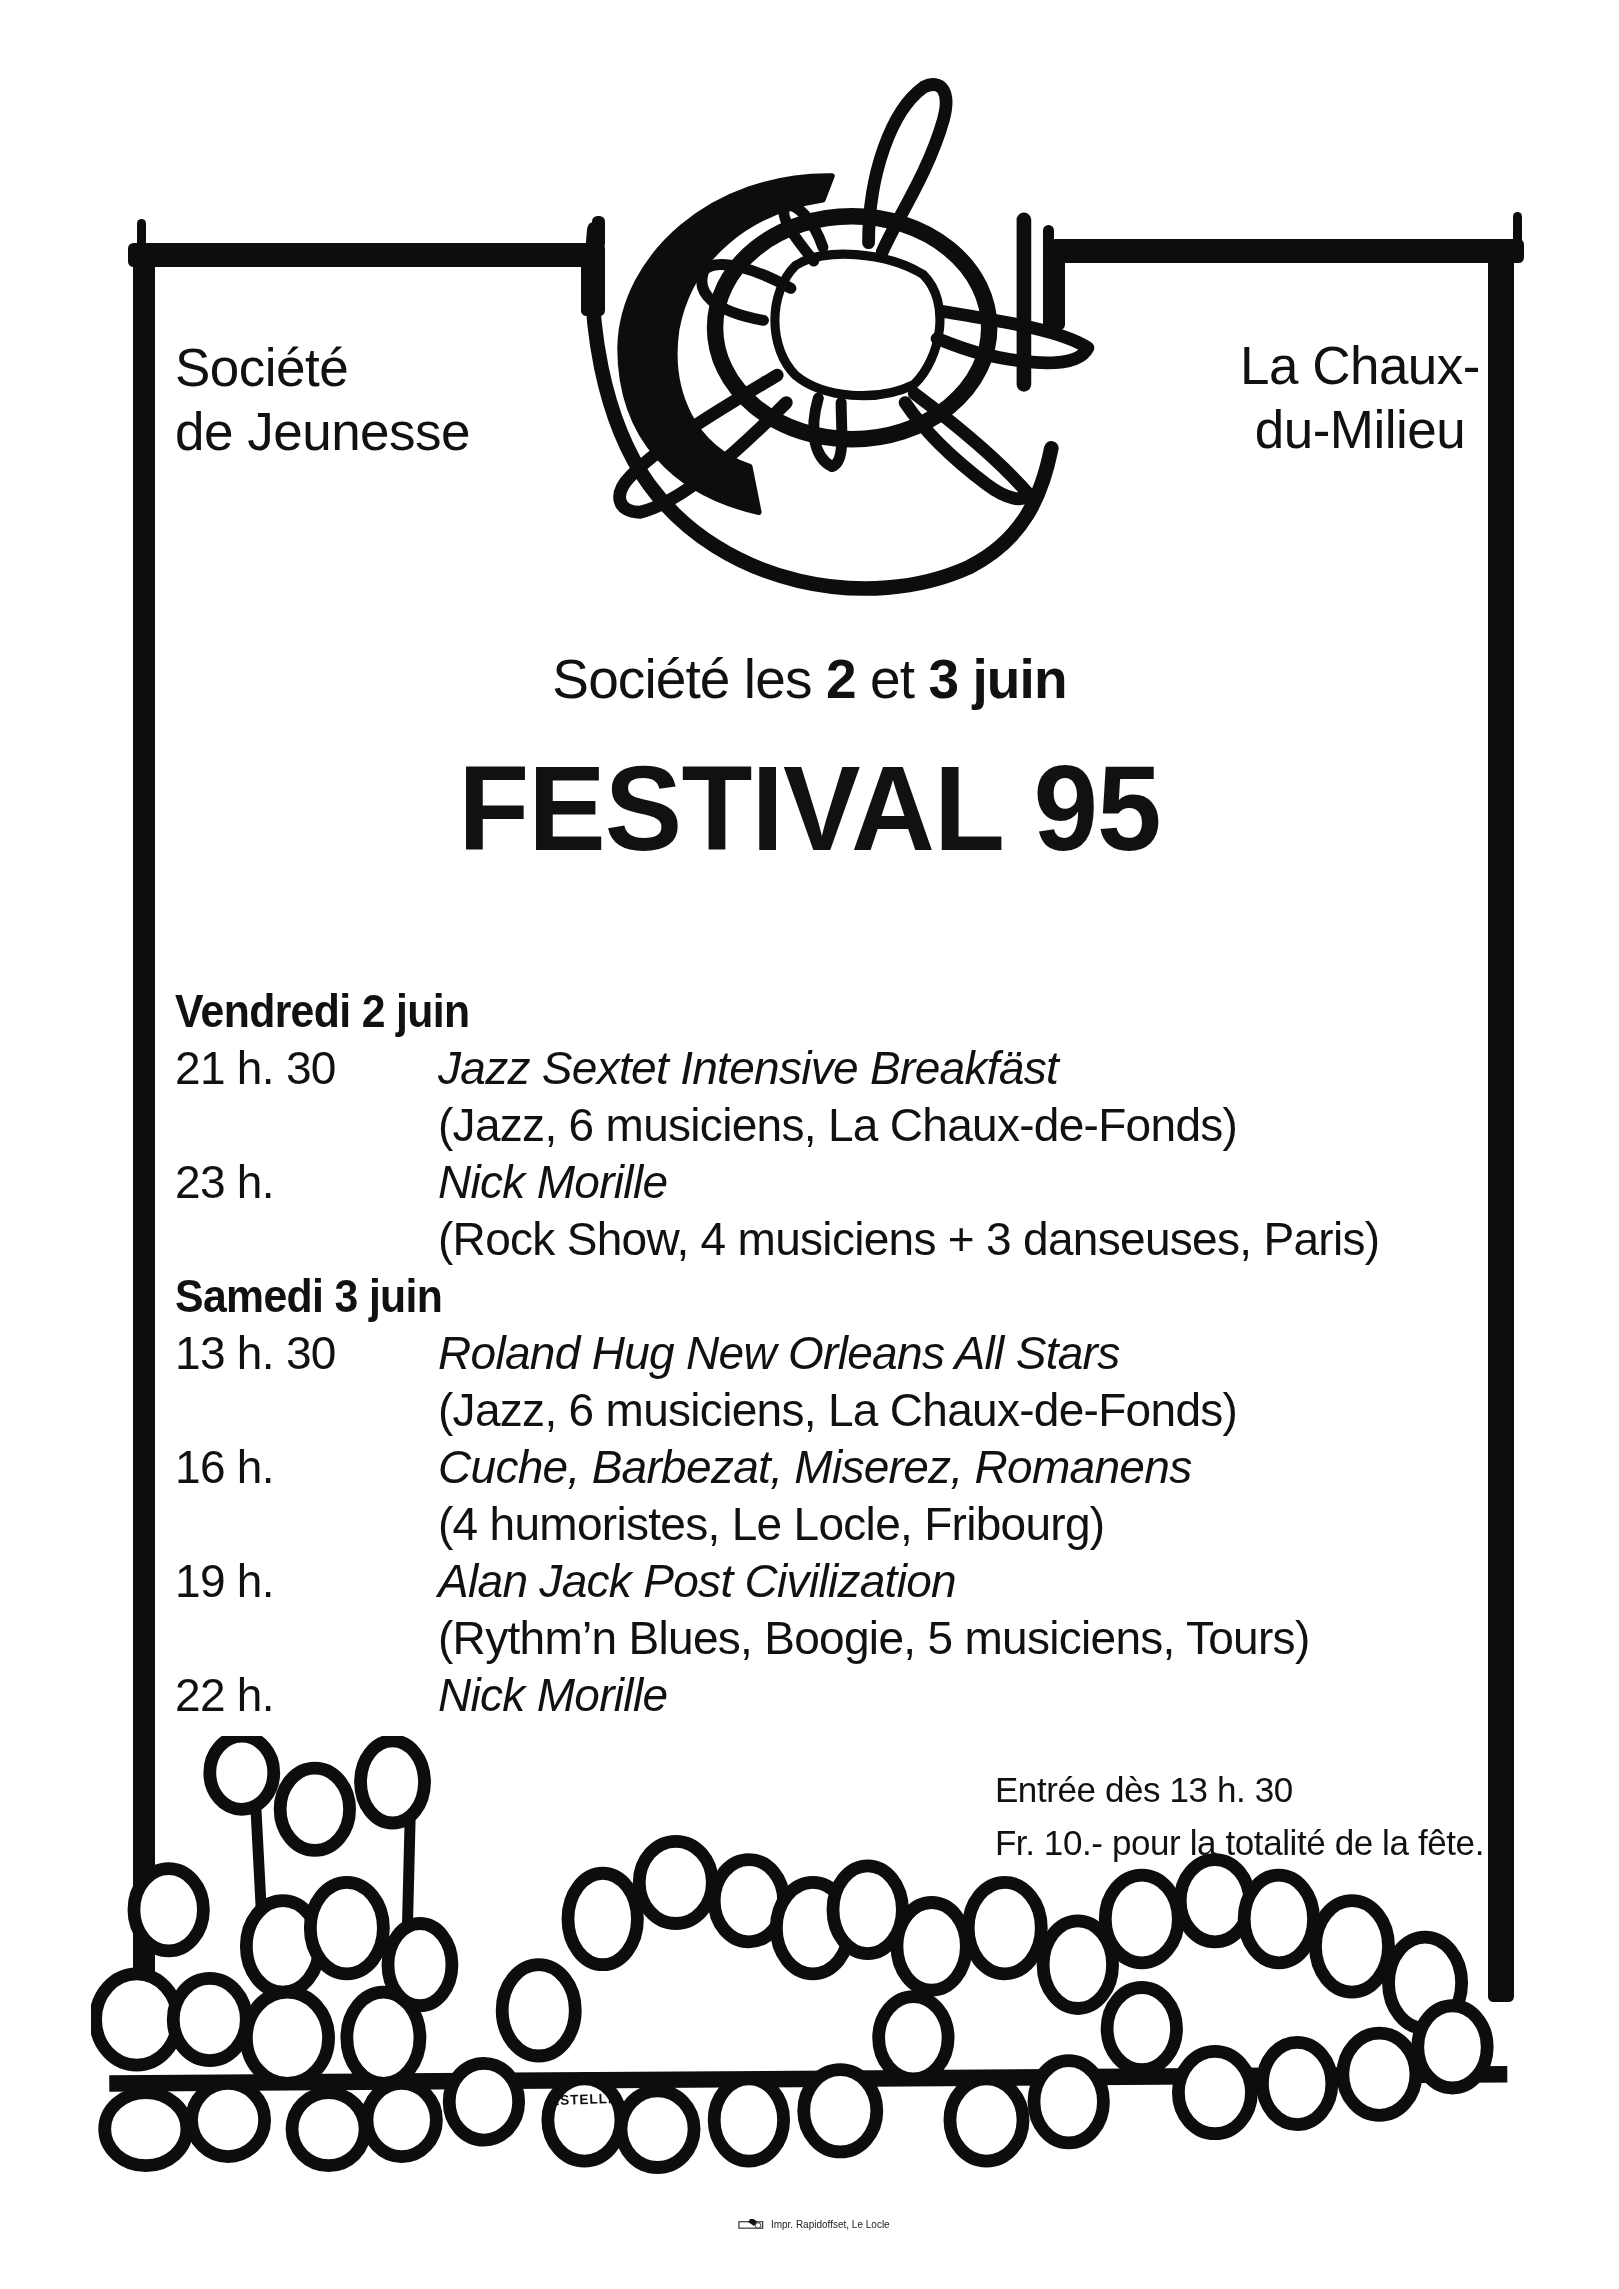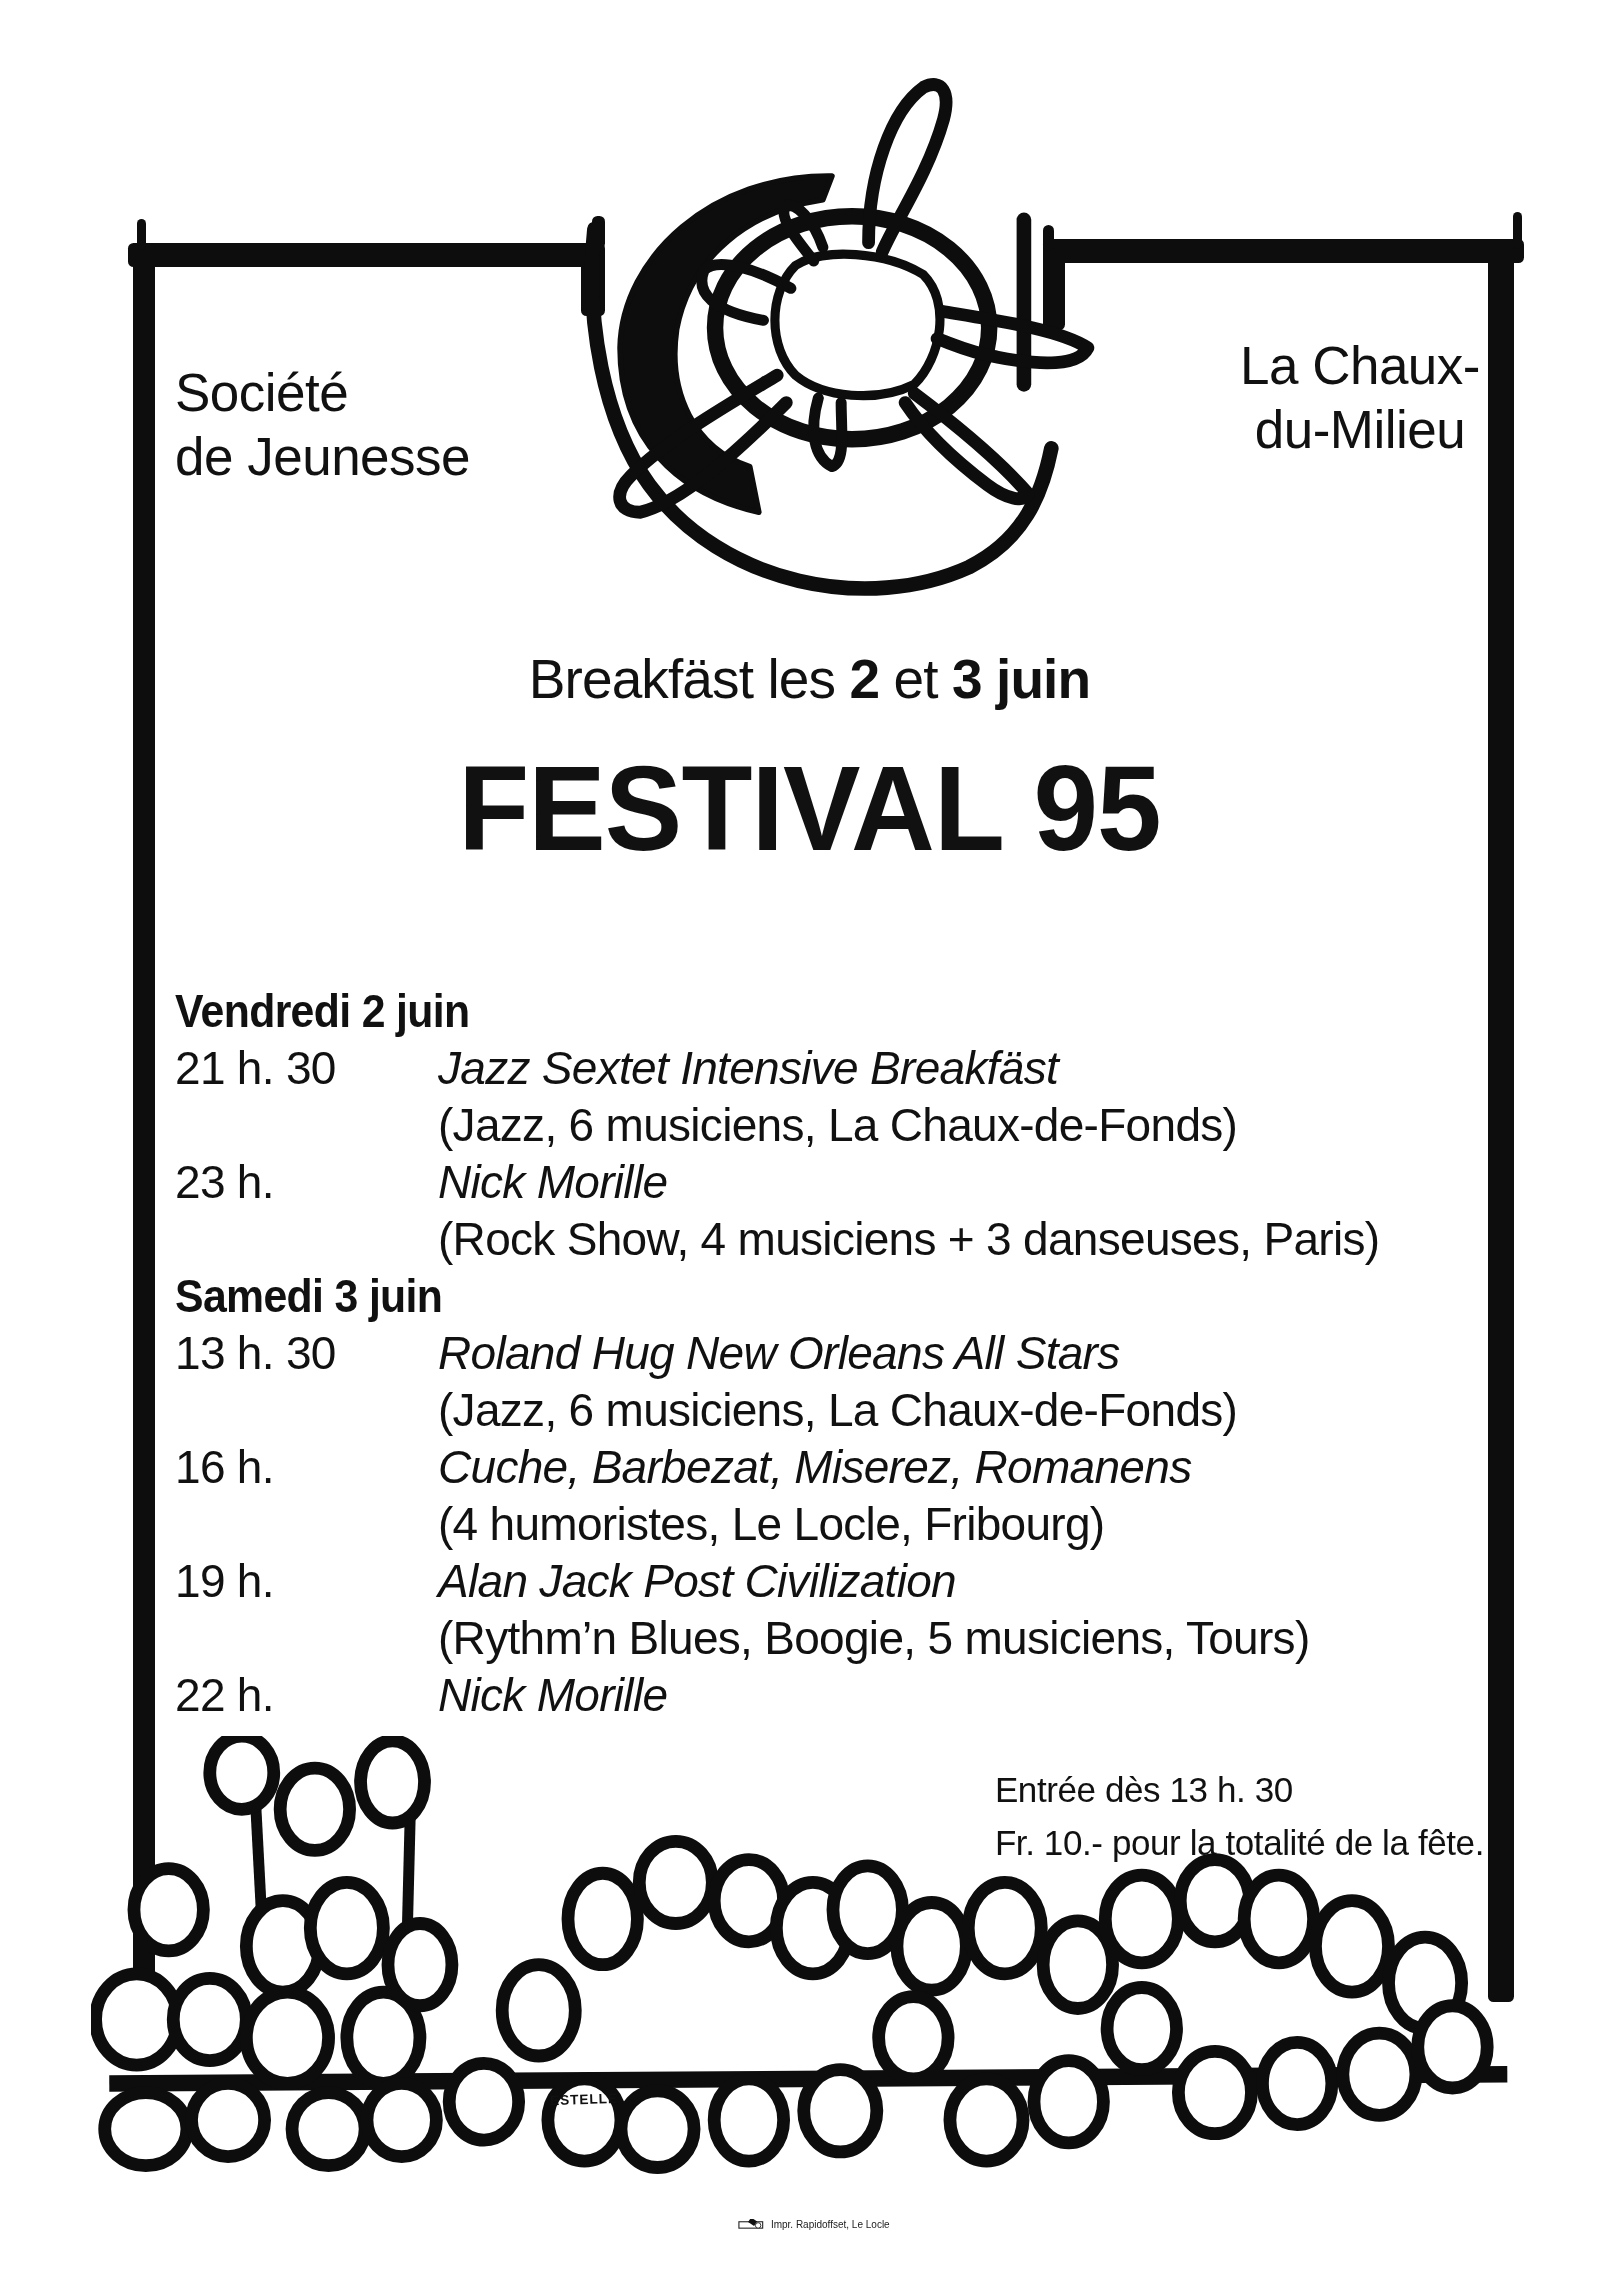--- a/index.html
+++ b/index.html
@@ -2,21 +2,21 @@
 <html style="font-size:14.6px"><head>
 <meta charset="utf-8">
 <style>
   html, body { margin: 0; padding: 0; background: #ffffff; }
   body { width: 1619px; height: 2290px; position: relative; overflow: hidden;
          font-family: "Liberation Sans", sans-serif; color: #111111; }
   .abs { position: absolute; }
   .frame-line { position: absolute; background: #0d0d0d; border-radius: 5.5px; }
 
   .corner-text { font-size: 53px; line-height: 64px; letter-spacing: -0.5px; }
-  .left-org { left: 175px; top: 336px; text-align: left; margin-top: 25px; }
+  .left-org { left: 175px; top: 336px; text-align: left; }
   .right-place { right: 139px; top: 334px; text-align: center; }
 
   .subtitle { left: 0; width: 100%; top: 647px; text-align: center;
               font-size: 55px; letter-spacing: -0.9px; }
   .subtitle b { font-weight: 700; }
   .title { left: 0; width: 100%; top: 738px; text-align: center;
            font-size: 121px; font-weight: 700; letter-spacing: -0.9px;
            transform: scaleX(0.96); }
 
   .program { left: 175px; top: 959px; width: 1297px; margin-top: 24px; }
@@ -81,21 +81,21 @@
   <div>Société</div>
   <div>de Jeunesse</div>
 </div>
 
 <div class="abs corner-text right-place">
   <div>La Chaux-</div>
   <div>du-Milieu</div>
 </div>
 
 <div class="abs subtitle">
-  <span>Breakfäst les </span><b>2</b><span> et </span><b>3 juin</b>
+  <span>Société les </span><b>2</b><span> et </span><b>3 juin</b>
 </div>
 
 <div class="abs title">FESTIVAL 95</div>
 
 <div class="abs program">
 
   <div class="day">Vendredi 2 juin</div>
   <div class="row">
     <span class="time">21 h. 30</span>
     <span class="act">Jazz Sextet Intensive Breakfäst</span>

